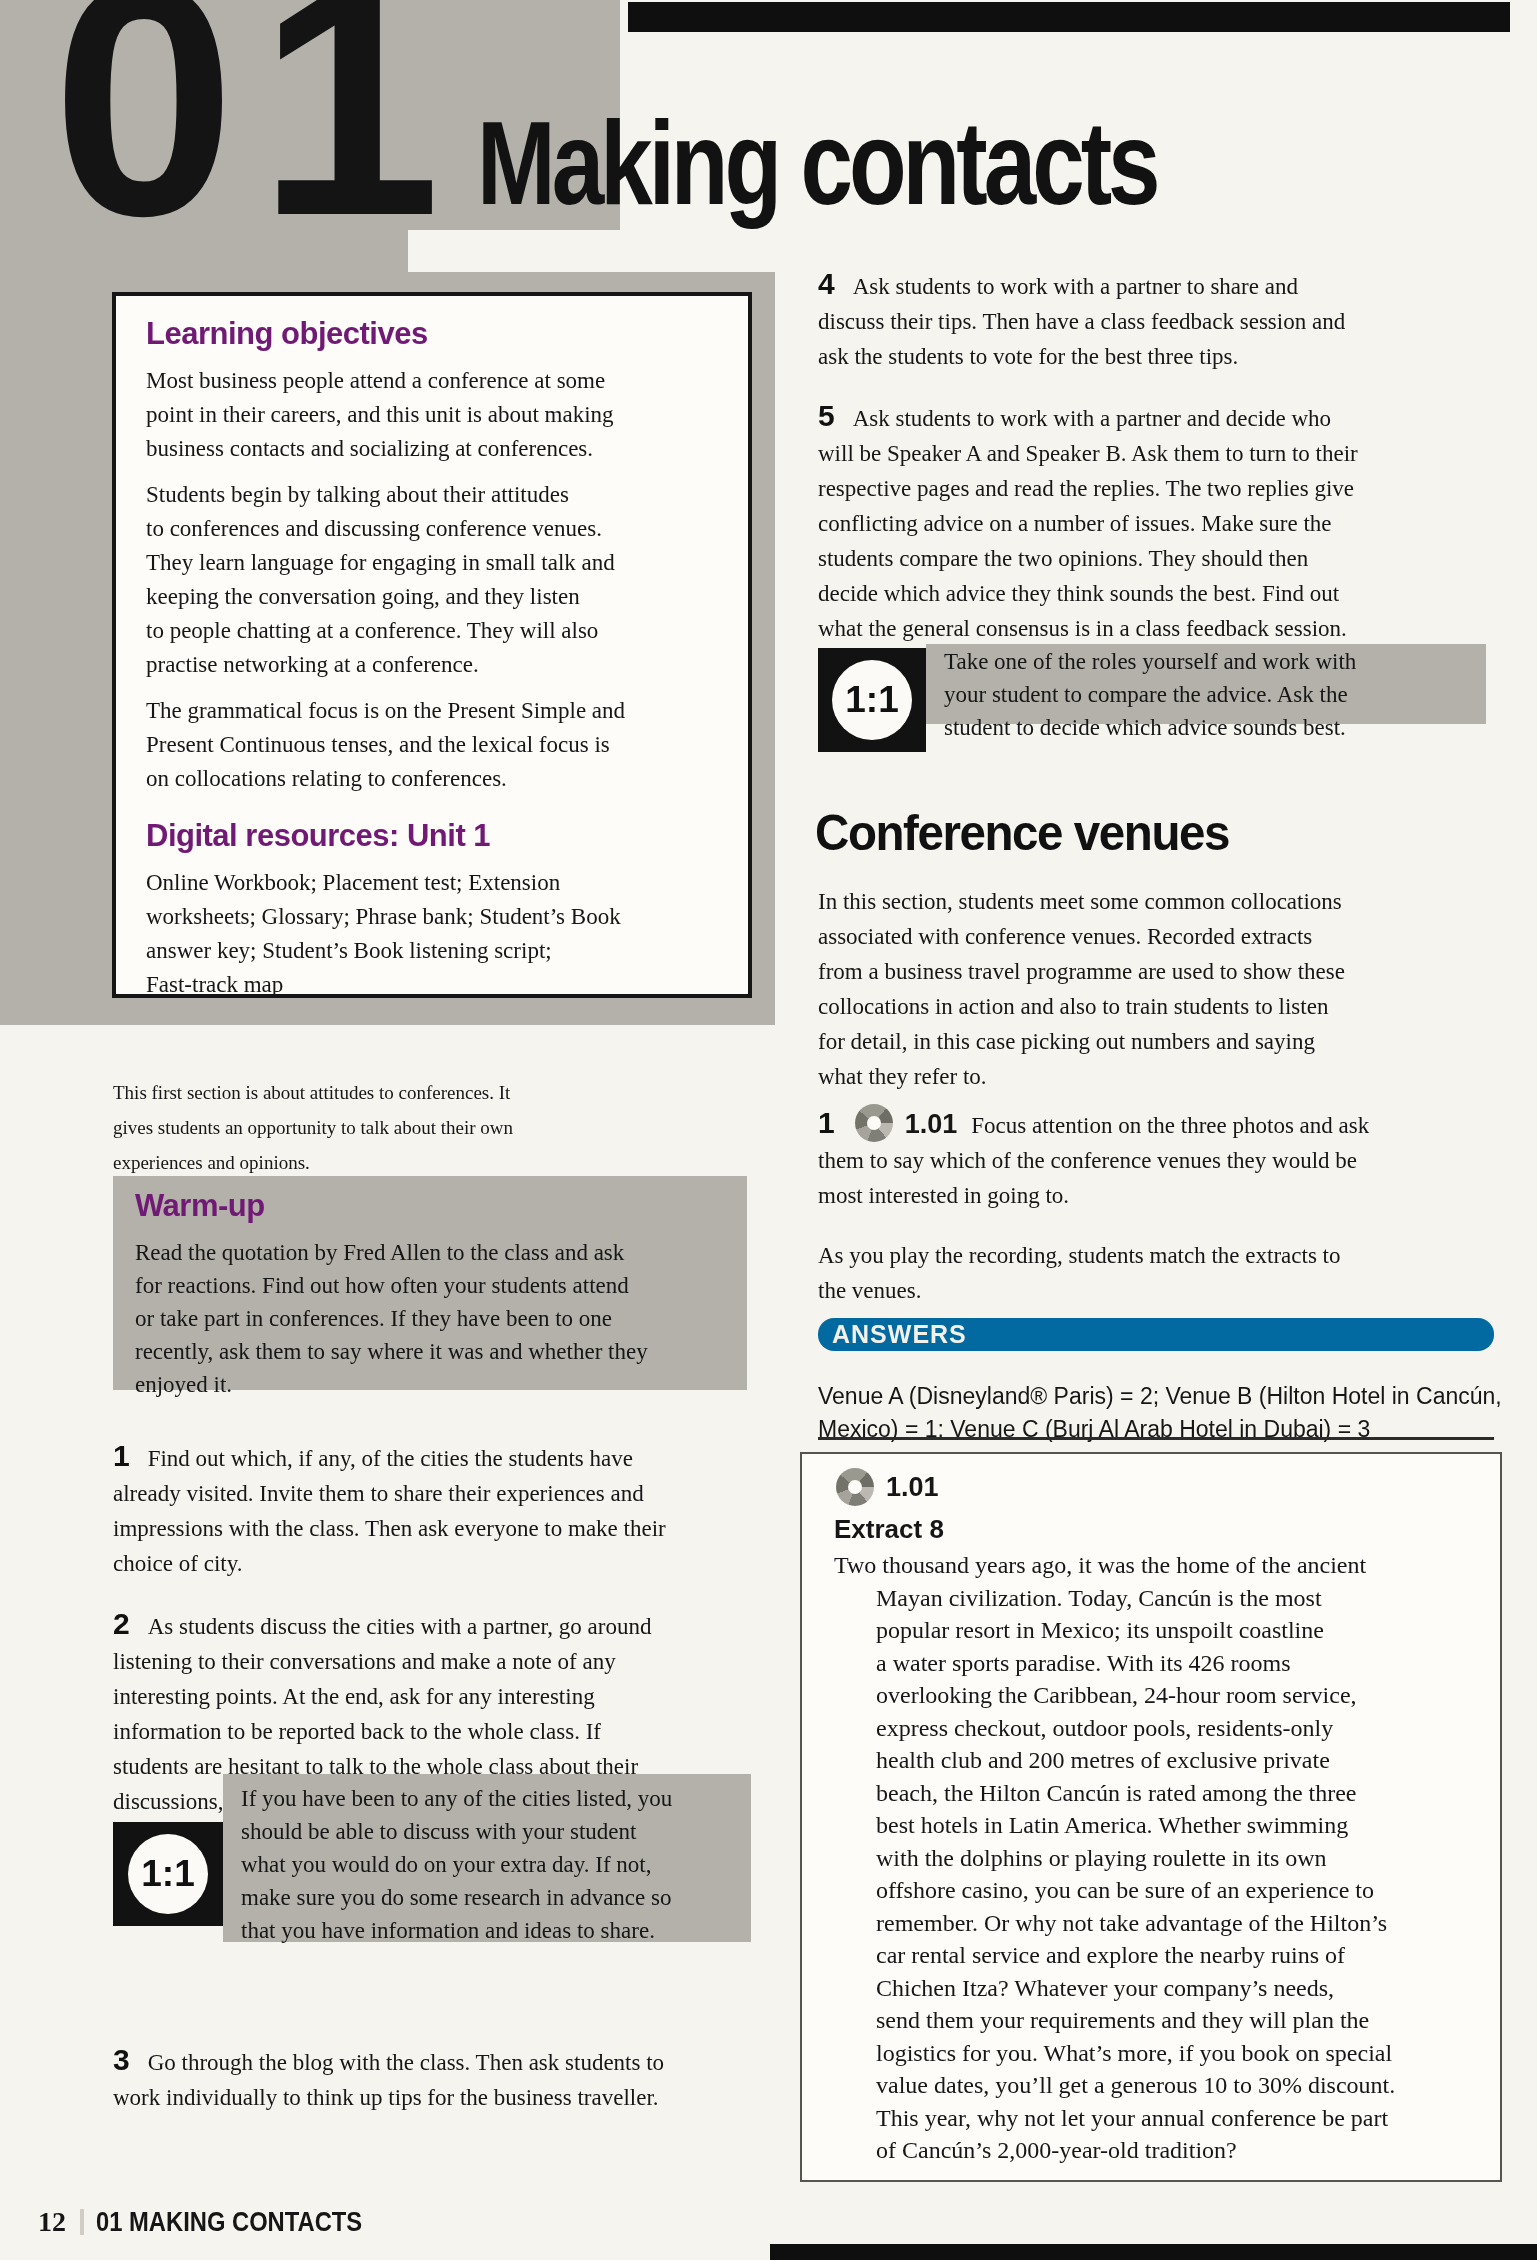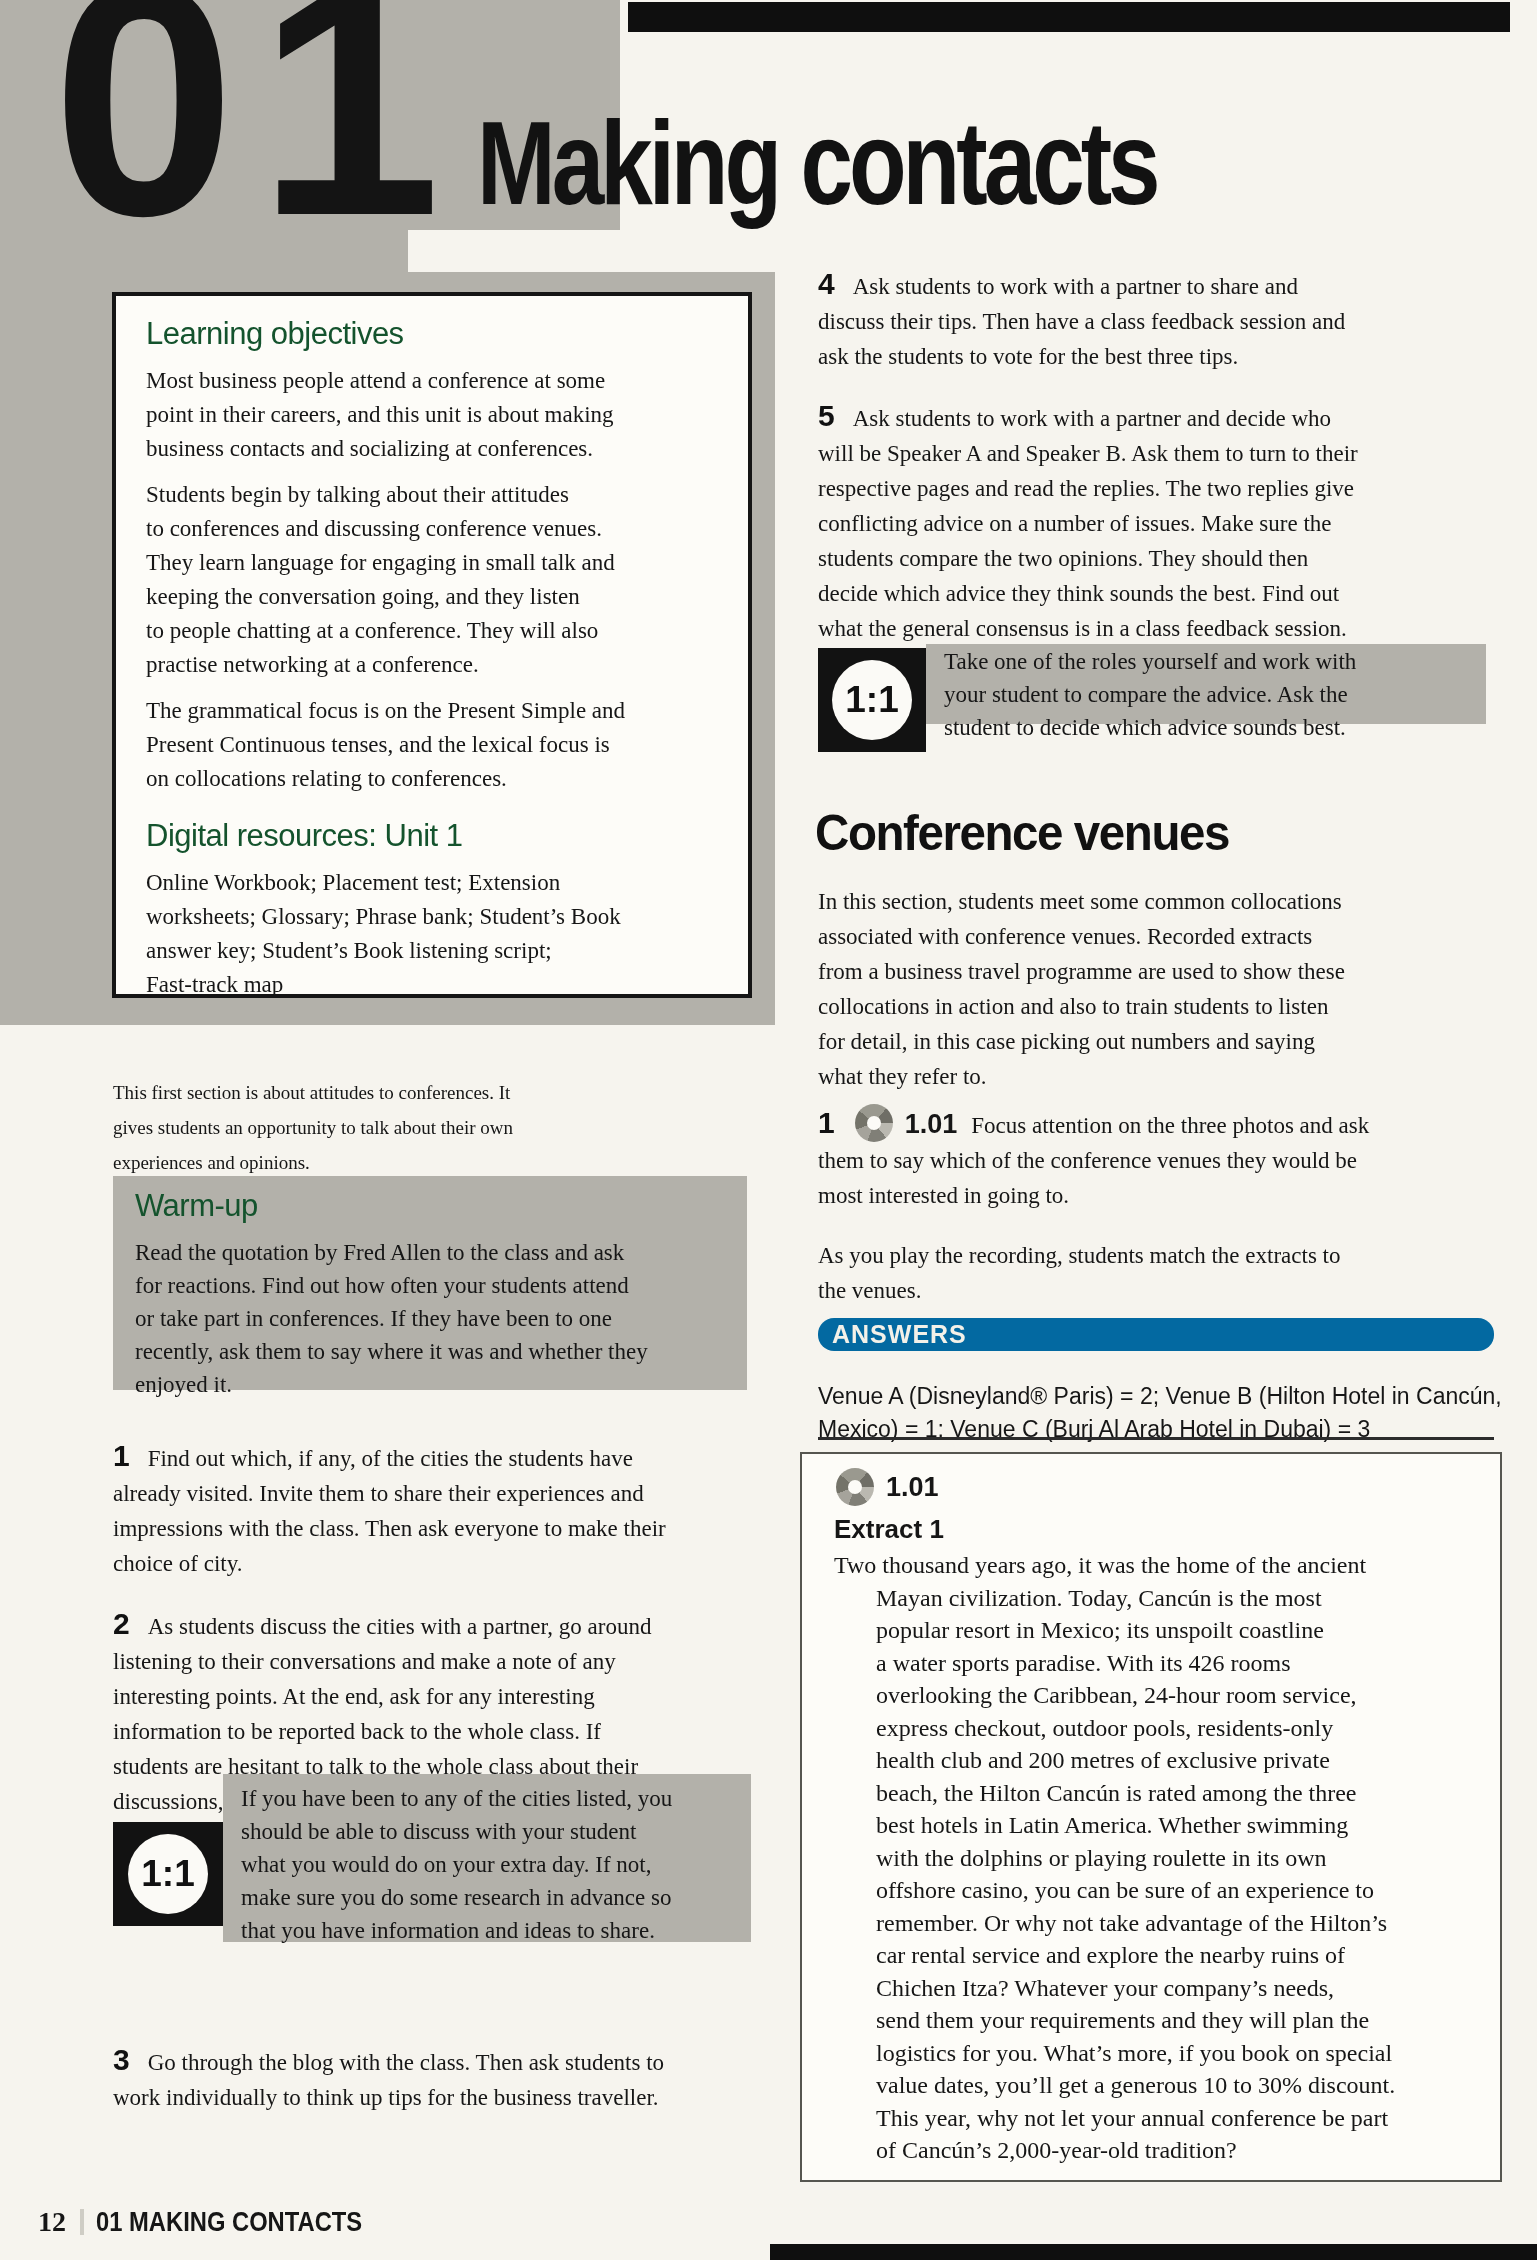--- a/index.html
+++ b/index.html
@@ -26,22 +26,22 @@
     transform:scaleX(0.80); transform-origin:left top; white-space:nowrap;
   }
 
   
   #lob {
     position:absolute; left:112px; top:292px; width:640px; height:706px;
     background:#fdfcf8; border:4px solid #151515; box-sizing:border-box;
     padding:20px 28px 0 30px;
   }
   #lob h3, .boxhead {
-    font-family:"Liberation Sans", sans-serif; font-weight:normal;
-    font-size:31px; margin:0 0 12px 0; color:#14532d; letter-spacing:-0.5px;
+    font-family:"Liberation Sans", sans-serif; font-weight:bold;
+    font-size:31px; margin:0 0 12px 0; color:#701a75; letter-spacing:-0.5px;
   }
   .bodytext { font-size:23px; line-height:34px; margin:0 0 12px 0; }
   #lob .digital-heading { margin-top:22px; }
 
   
   #intro-para { position:absolute; left:113px; top:1056px; font-size:19px; line-height:35px; }
   #warmup {
     position:absolute; left:113px; top:1176px; width:634px; height:214px;
     background:#b3b1aa; padding:12px 0 0 22px; box-sizing:border-box;
   }
@@ -238,21 +238,21 @@
   </div>
   <div id="answers-text" class="mltext">Venue A (Disneyland® Paris) = 2; Venue B (Hilton Hotel in Cancún,
 Mexico) = 1; Venue C (Burj Al Arab Hotel in Dubai) = 3</div>
   <div id="answers-rule"></div>
 
   <div id="script-box">
     <div class="trackrow">
       <span class="cd-icon"></span>
       <span class="track">1.01</span>
     </div>
-    <div class="extract">Extract 1</div>
+    <div class="extract">Extract 8</div>
     <p id="script-text">Two thousand years ago, it was the home of the ancient
 Mayan civilization. Today, Cancún is the most
 popular resort in Mexico; its unspoilt coastline
 a water sports paradise. With its 426 rooms
 overlooking the Caribbean, 24-hour room service,
 express checkout, outdoor pools, residents-only
 health club and 200 metres of exclusive private
 beach, the Hilton Cancún is rated among the three
 best hotels in Latin America. Whether swimming
 with the dolphins or playing roulette in its own

